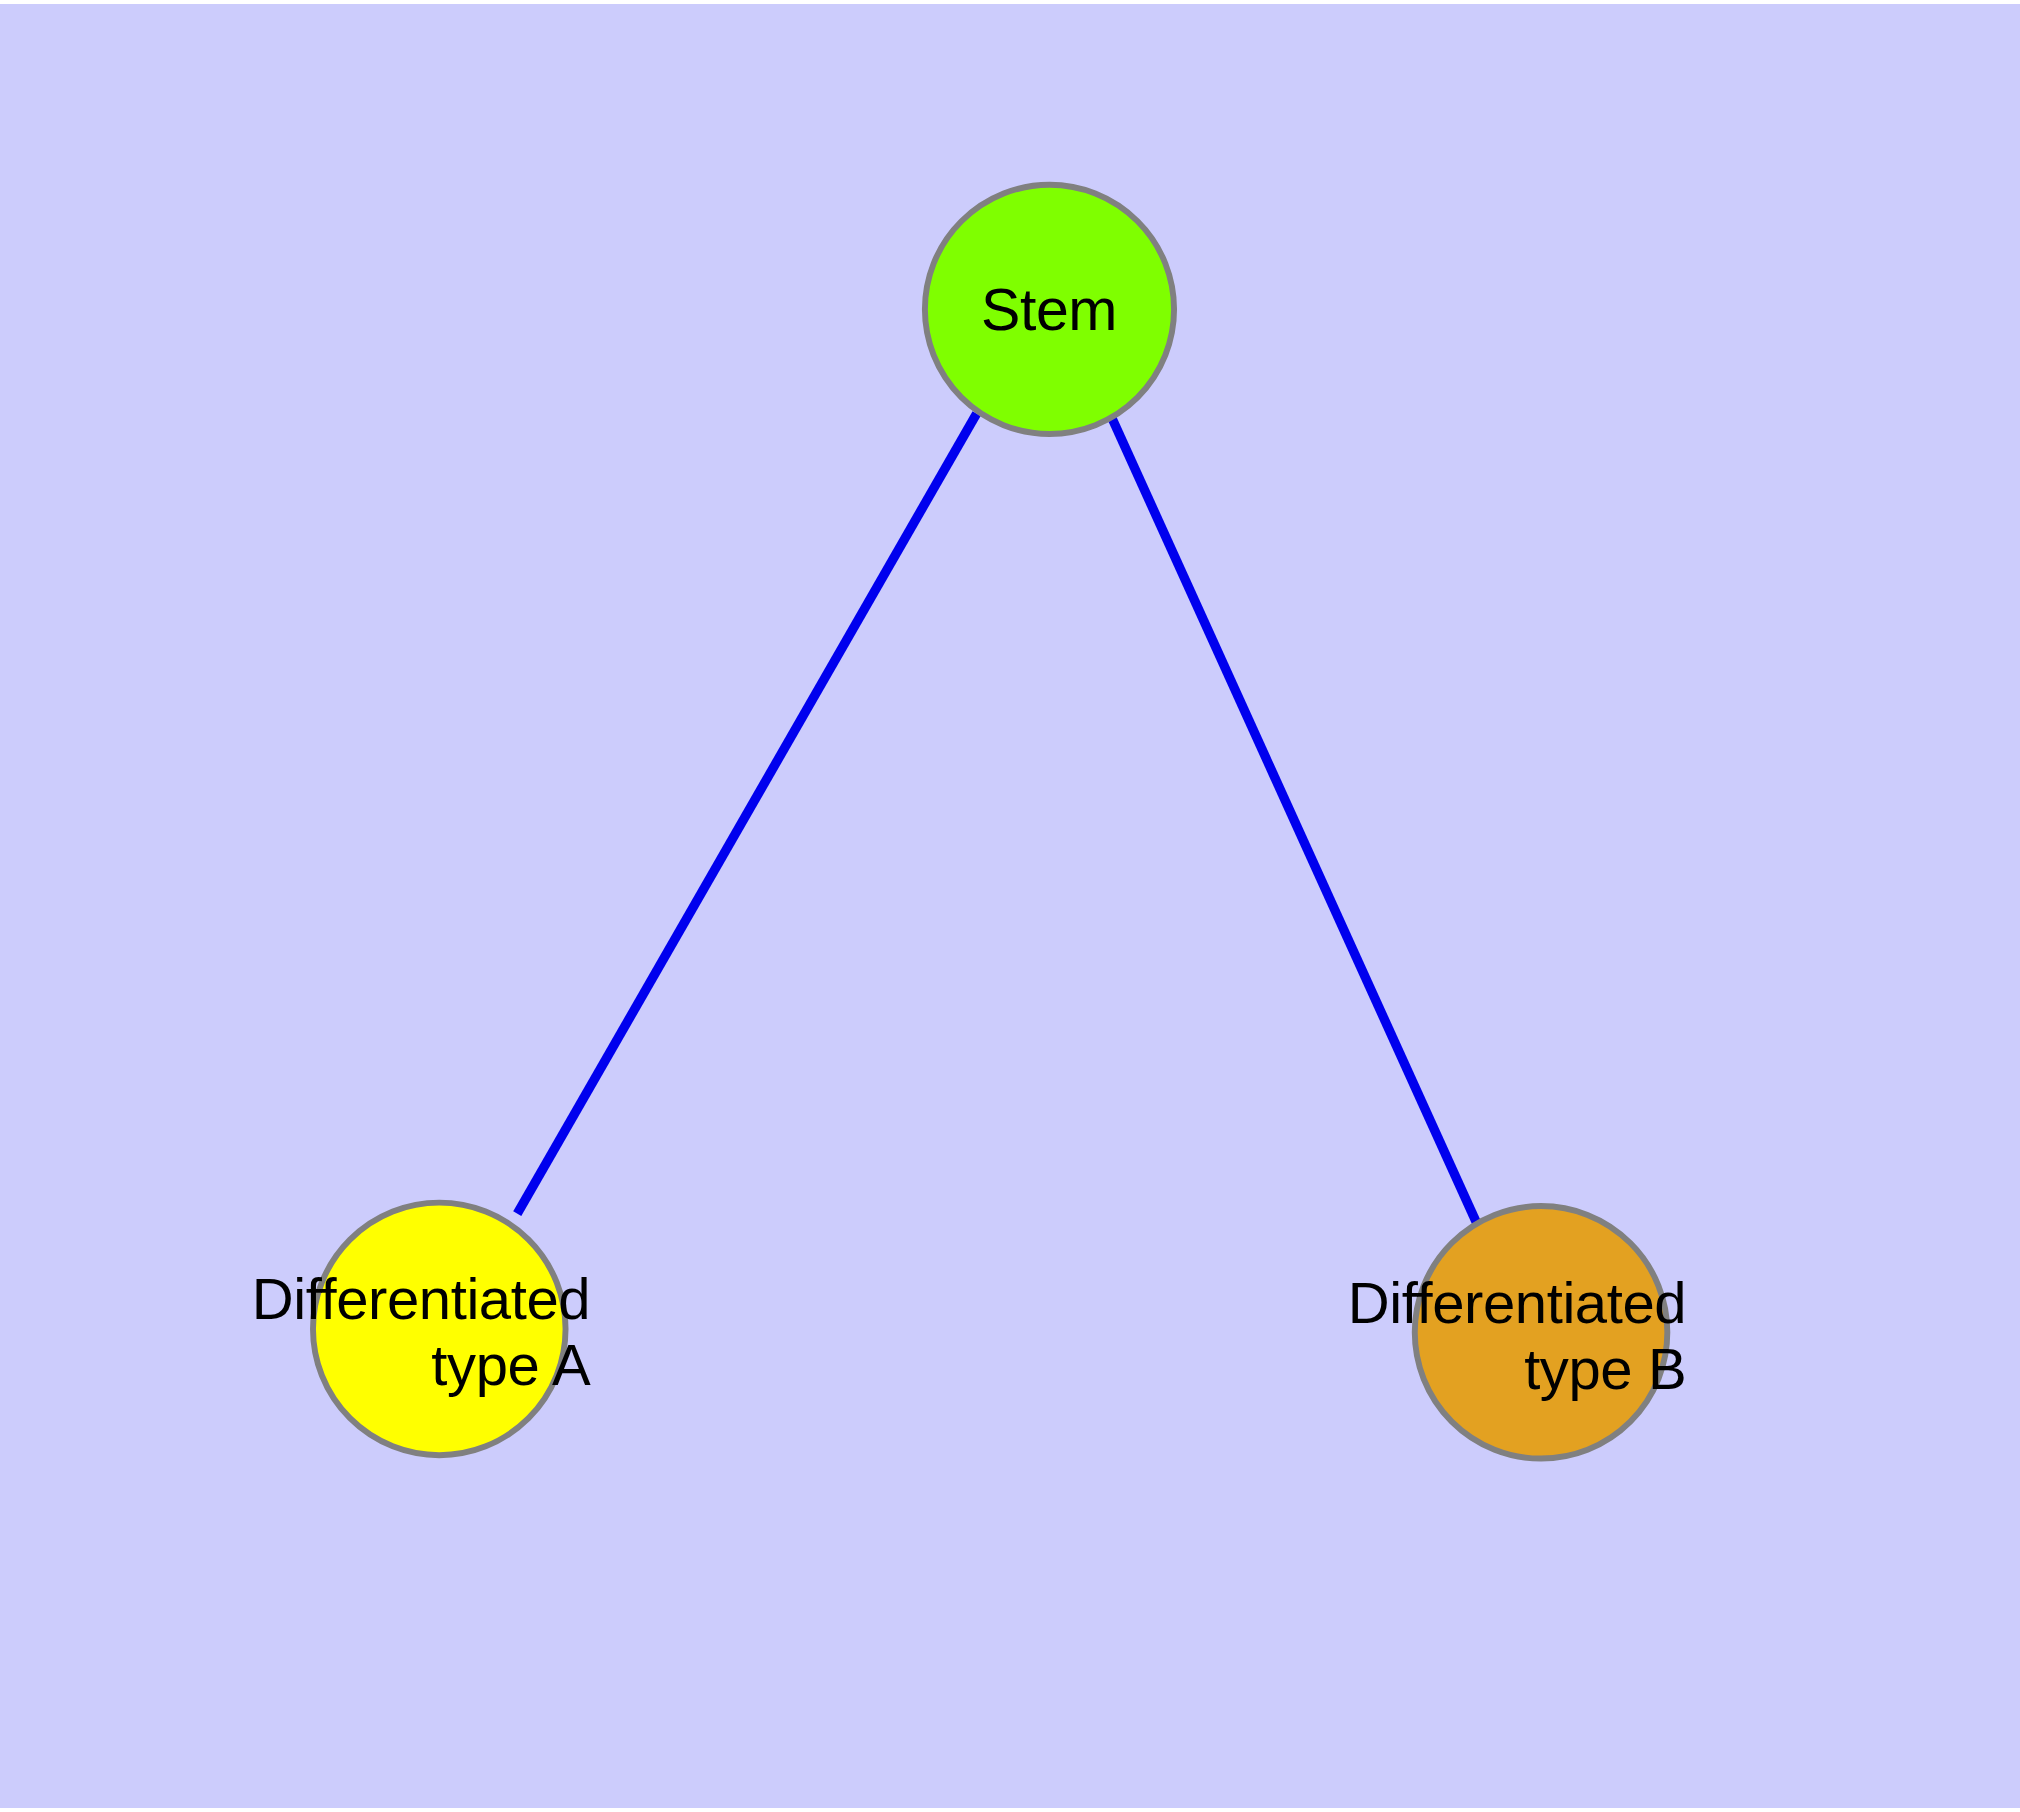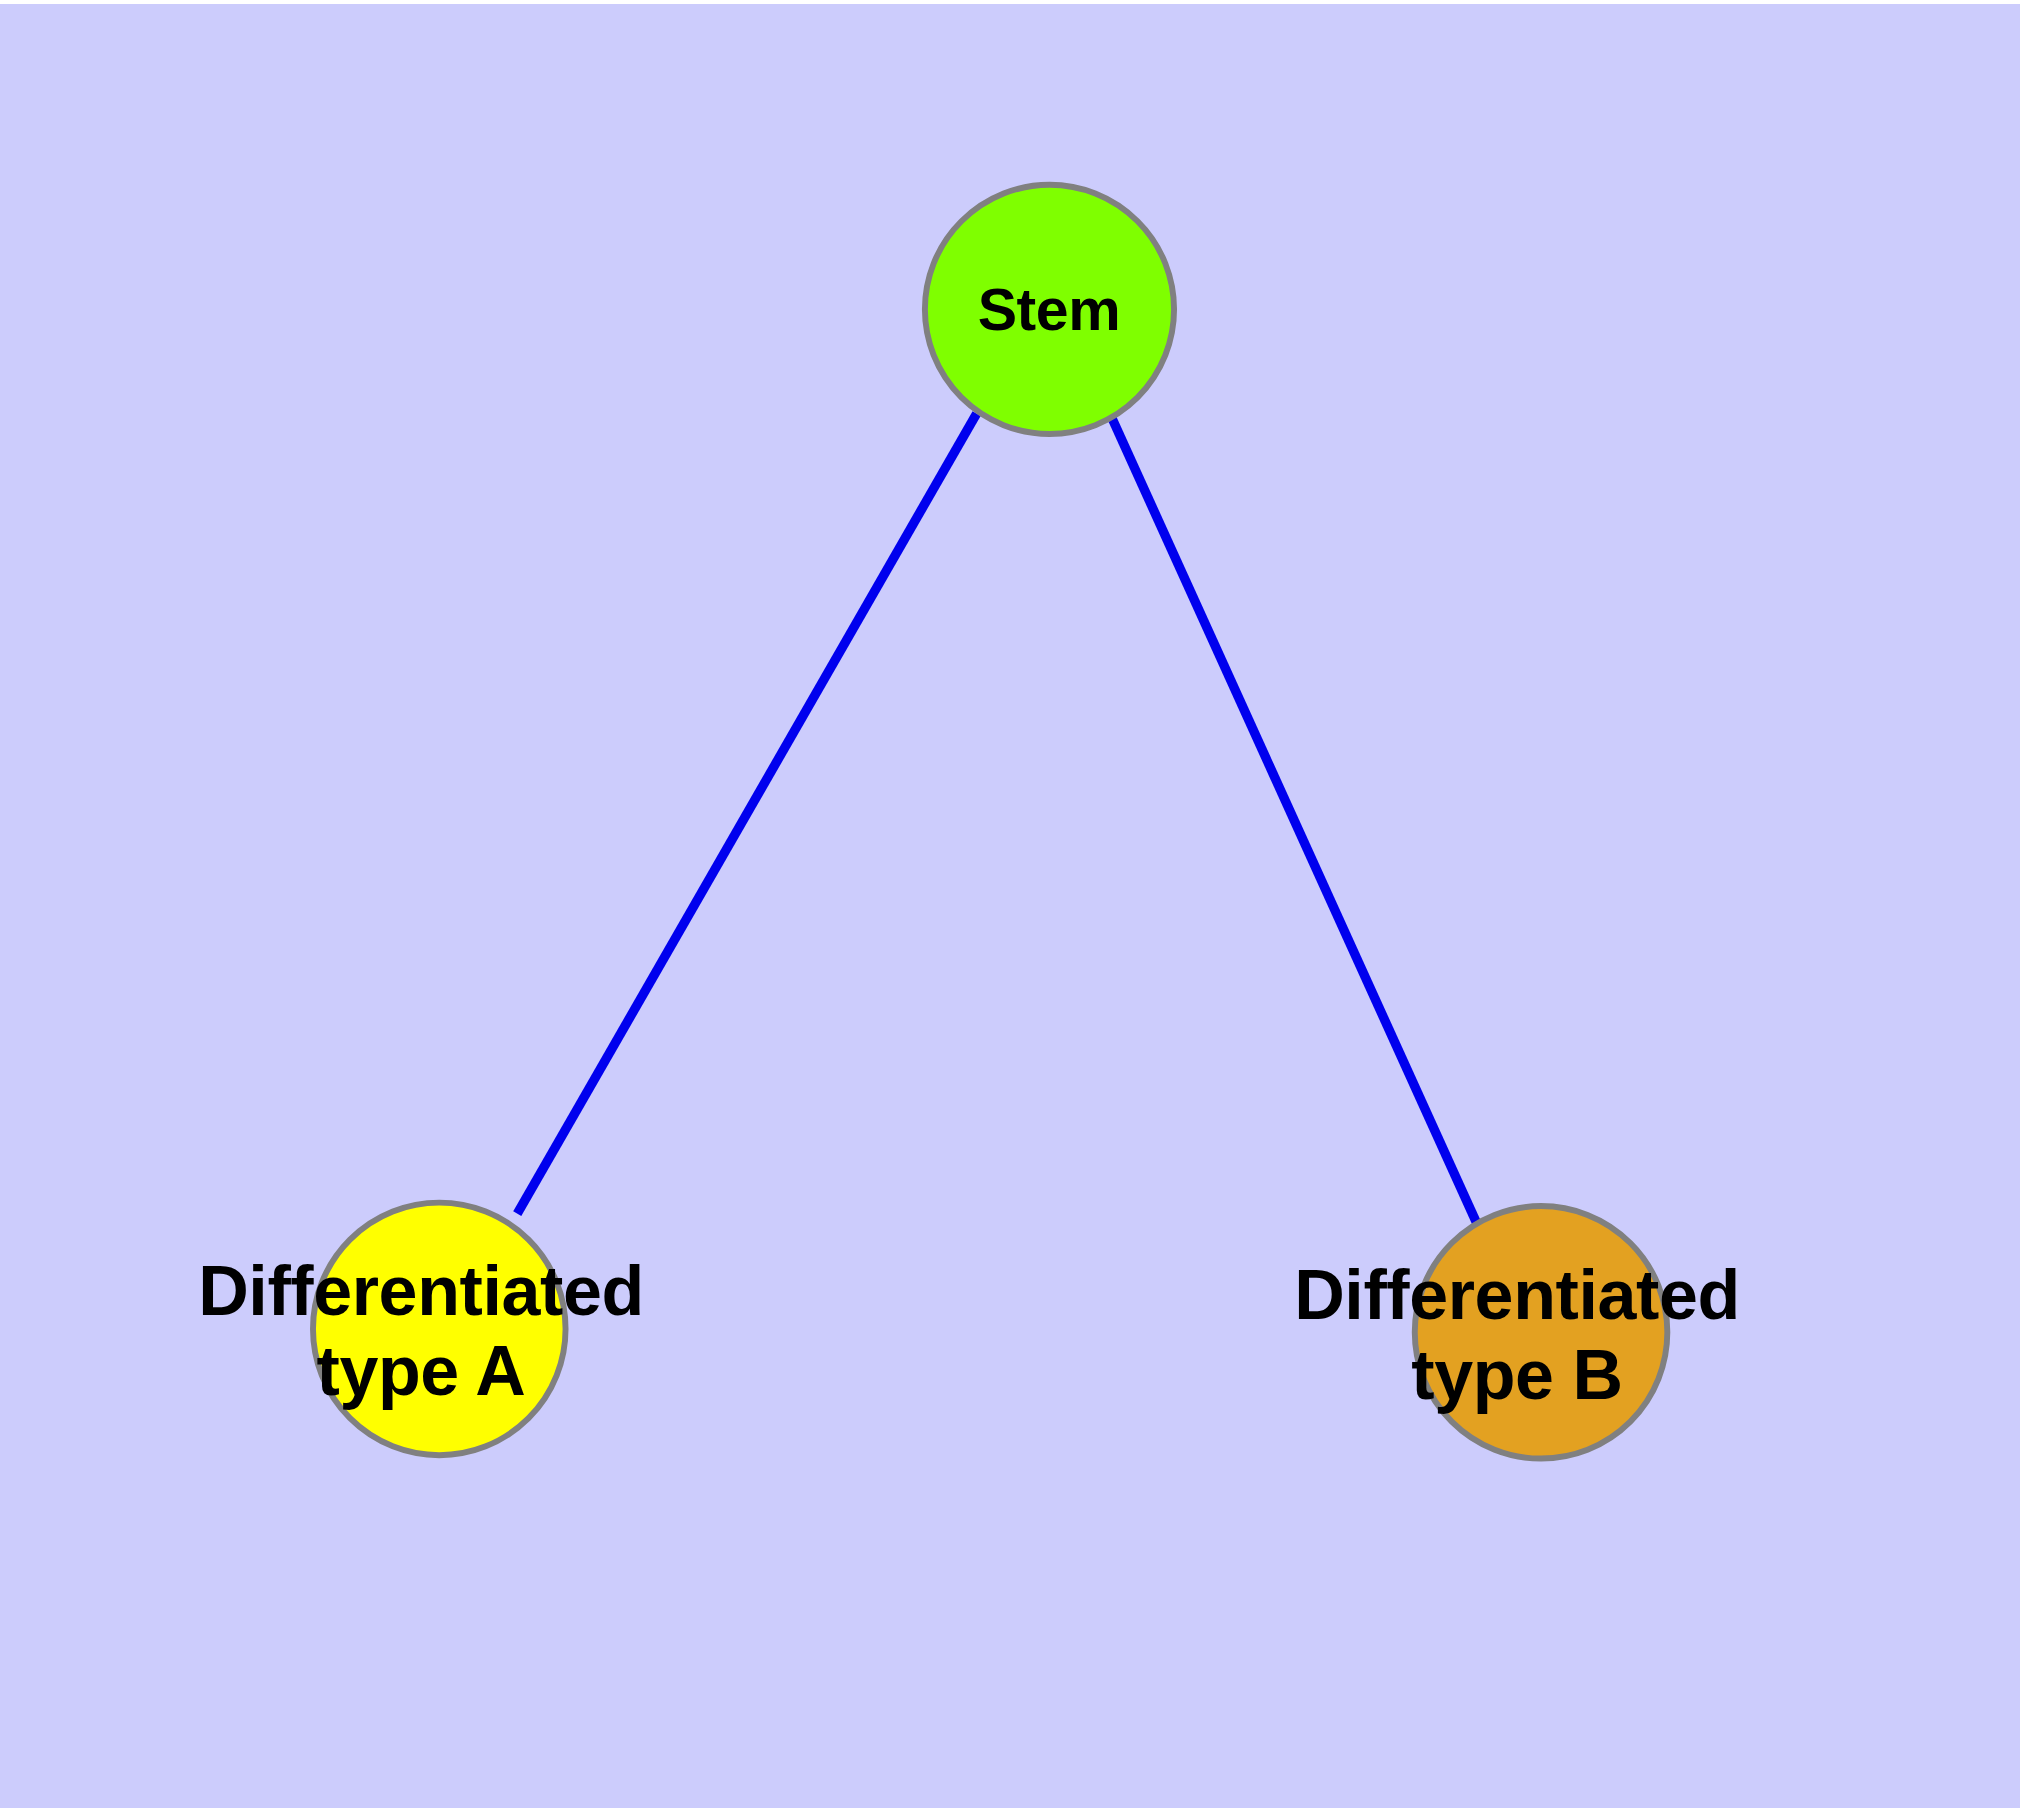--- a/index.html
+++ b/index.html
@@ -26,31 +26,31 @@
   #graph-svg {
     position: absolute;
     left: 0;
     top: 0;
     width: 2021px;
     height: 1812px;
   }
   .node-label {
     position: absolute;
     color: #000000;
-    font-weight: bold;
+    font-weight: normal;
     font-family: "Liberation Sans", sans-serif;
-    text-align: center;
+    text-align: right;
     white-space: pre;
     line-height: 1.14;
     letter-spacing: -0.4px;
     transform: translate(-50%, -50%);
     pointer-events: none;
   }
   .node-label.big {
-    font-size: 70px;
+    font-size: 58px;
   }
   .node-label.stem {
     font-size: 59px;
   }
 </style>
 </head>
 <body>
 
 <div id="canvas">
 

